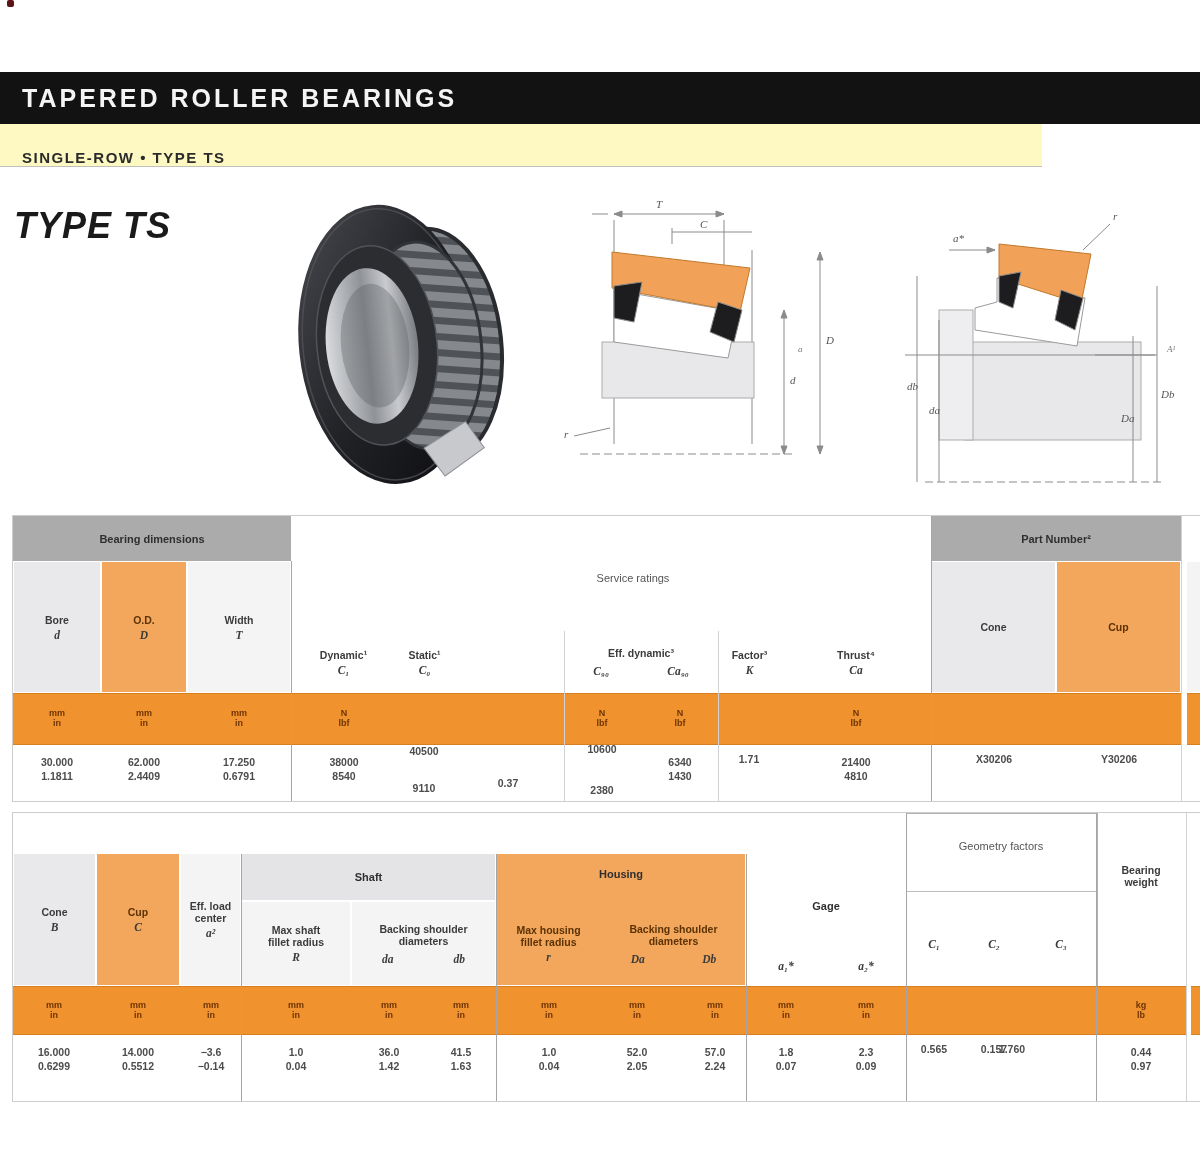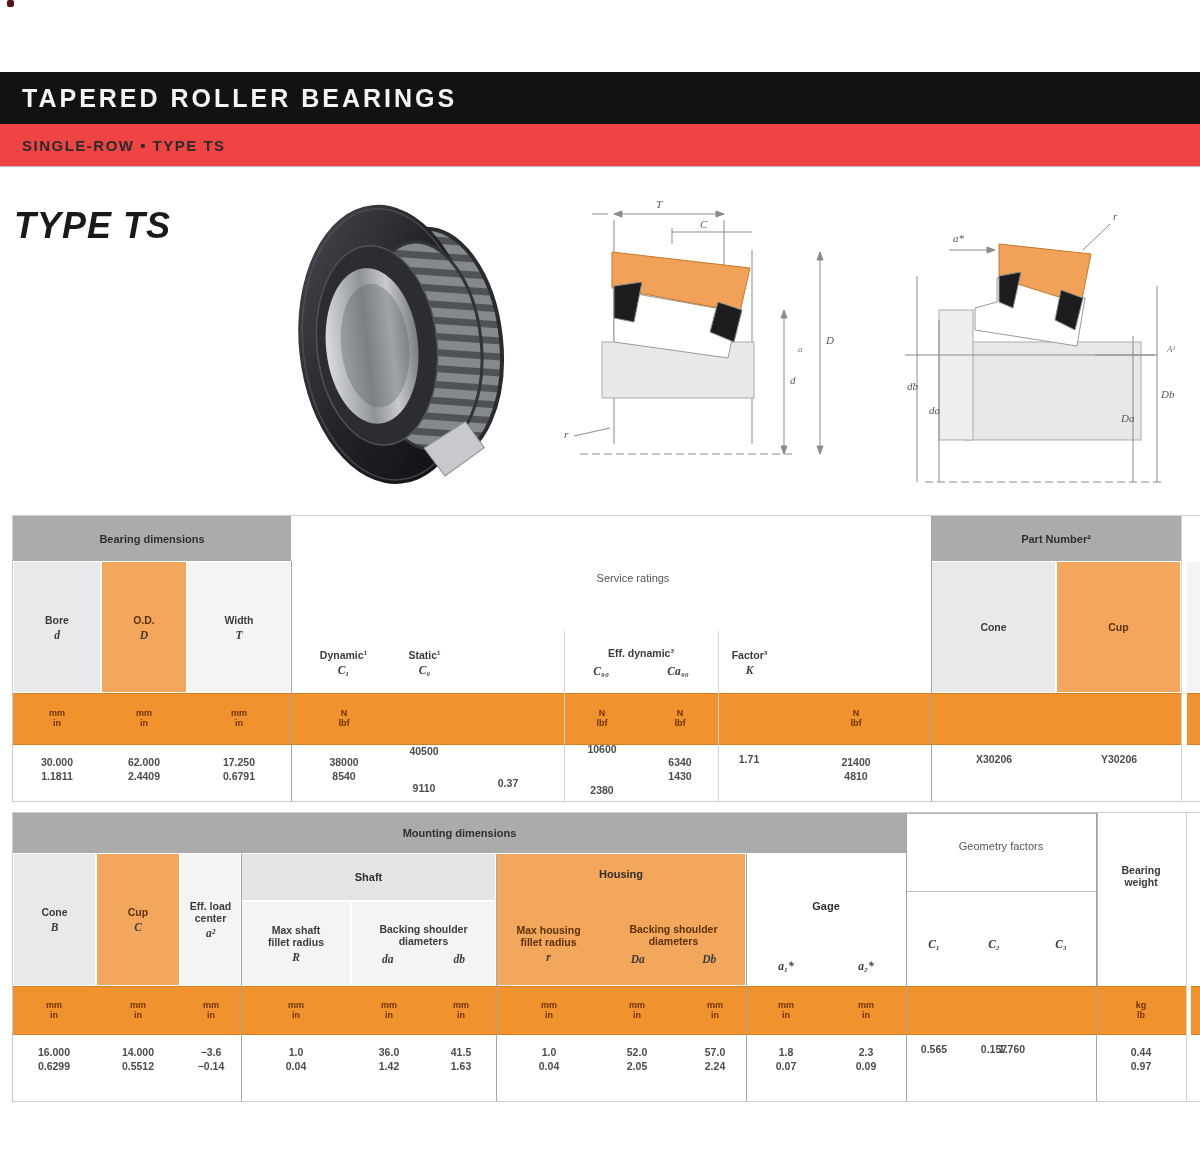--- a/index.html
+++ b/index.html
@@ -2,21 +2,21 @@
 <html><head>
 <meta charset="utf-8">
 <style>
   html,body{margin:0;padding:0;background:#fff;}
   #page{position:relative;width:1200px;height:1165px;background:#fff;overflow:hidden;
         font-family:"Liberation Sans",sans-serif;}
   .abs{position:absolute;}
   .bar-black{left:0;top:72px;width:1200px;height:52px;background:#121212;display:flex;align-items:center;}
   .bar-black span{color:#f4f4f4;font-weight:bold;font-size:25px;letter-spacing:3px;padding-left:22px;
         font-family:"Liberation Sans",sans-serif;}
-  .bar-gray{left:0;top:124px;width:1200px;height:42px;background:#ef4444;display:flex;align-items:center;
+  .bar-gray{left:0;top:124px;width:1042px;height:42px;background:#fef9c3;display:flex;align-items:flex-end;
         border-bottom:1px solid #bfbfbf;}
   .bar-gray span{color:#2b2b2b;font-weight:bold;font-size:15px;letter-spacing:1.5px;padding-left:22px;}
   .type-title{left:14px;top:205px;font-size:36px;font-weight:bold;font-style:italic;color:#1a1a1a;letter-spacing:1px;}
   
   .tbl{position:absolute;border:1px solid #cdcdcd;background:#fff;}
   .cell{position:absolute;display:flex;flex-direction:column;align-items:center;justify-content:center;text-align:center;}
   .hdr{font-size:10.5px;font-weight:bold;color:#3b3b3b;line-height:12px;}
   .hdr-orange{color:#5d3205;}
   .sym{font-family:"Liberation Serif",serif;font-style:italic;font-weight:bold;font-size:11.5px;color:#3b3b3b;margin-top:3px;}
   .grp{font-size:11px;font-weight:bold;color:#2f2f2f;}
@@ -207,20 +207,24 @@
       <span class="hdr">Eff. dynamic³</span>
       <div class="subrow">
         <span class="sym">C₉₀</span>
         <span class="sym">Ca₉₀</span>
       </div>
     </div>
     <div class="cell" style="left:705px;top:115px;width:63px;height:62px;">
       <span class="hdr">Factor³</span>
       <span class="sym">K</span>
     </div>
+    <div class="cell" style="left:768px;top:115px;width:150px;height:62px;">
+      <span class="hdr">Thrust⁴</span>
+      <span class="sym">Ca</span>
+    </div>
 
     <div class="cell bg-g1" style="left:919px;top:46px;width:123px;height:130px;">
       <span class="hdr">Cone</span>
     </div>
     <div class="cell bg-or" style="left:1044px;top:46px;width:123px;height:130px;">
       <span class="hdr hdr-orange">Cup</span>
     </div>
 
     <div class="abs bg-g2" style="left:1174px;top:46px;width:14px;height:130px;"></div>
 
@@ -302,23 +306,20 @@
 
     <div class="vline" style="left:278px;top:45px;height:240px;"></div>
     <div class="vline-light" style="left:551px;top:115px;height:170px;"></div>
     <div class="vline-light" style="left:705px;top:115px;height:170px;"></div>
     <div class="vline" style="left:918px;top:0;height:285px;"></div>
     <div class="vline-light" style="left:1168px;top:0;height:285px;"></div>
   </div>
 
   <div class="tbl" style="left:12px;top:812px;width:1188px;height:288px;">
 
-    <div class="cell bg-gr" style="left:0;top:0;width:893px;height:40px;">
-      <span class="grp">Mounting dimensions</span>
-    </div>
 
     <div class="cell bg-g1" style="left:1px;top:41px;width:81px;height:131px;">
       <span class="hdr">Cone</span>
       <span class="sym">B</span>
     </div>
     <div class="cell bg-or" style="left:84px;top:41px;width:82px;height:131px;">
       <span class="hdr hdr-orange">Cup</span>
       <span class="sym">C</span>
     </div>
     <div class="cell bg-g2" style="left:168px;top:41px;width:59px;height:131px;padding:0 2px;box-sizing:border-box;">

